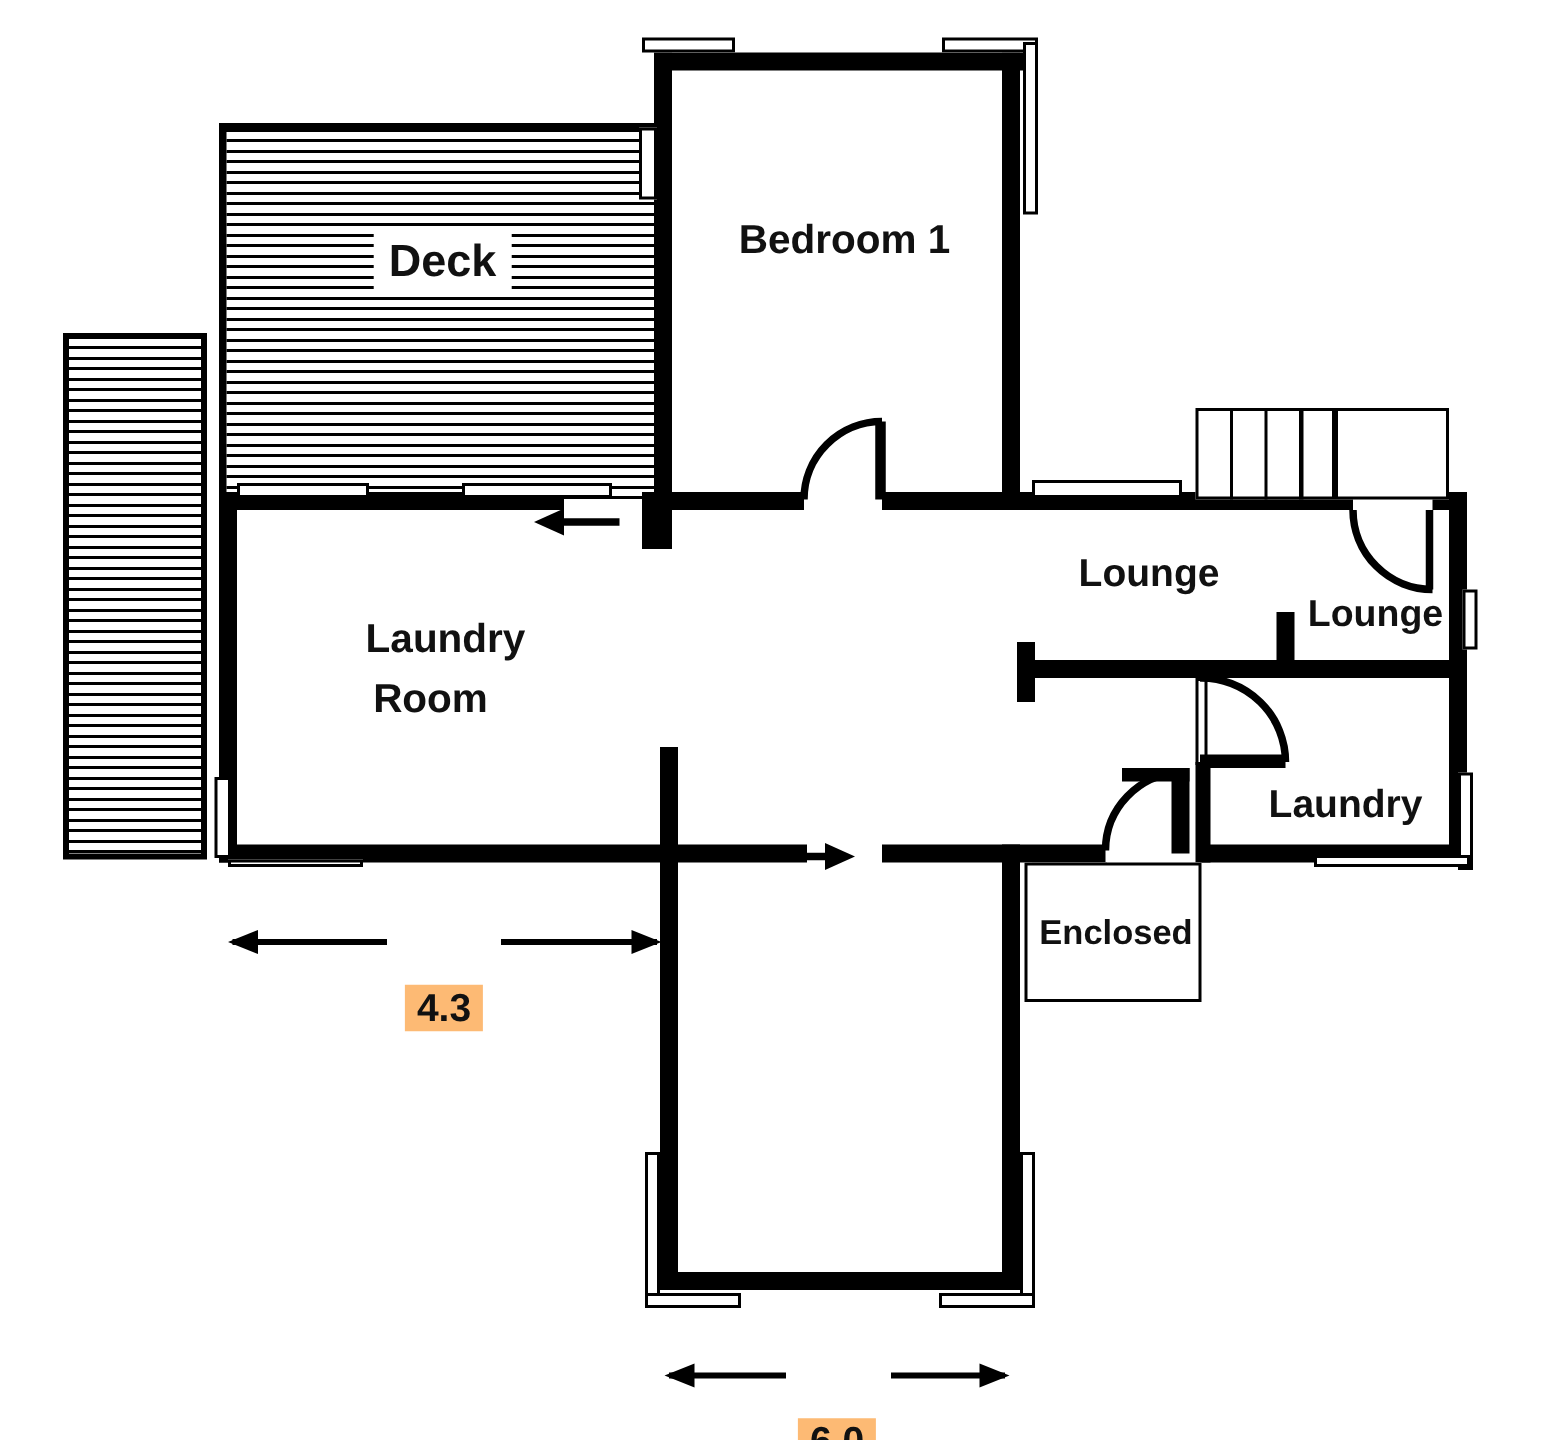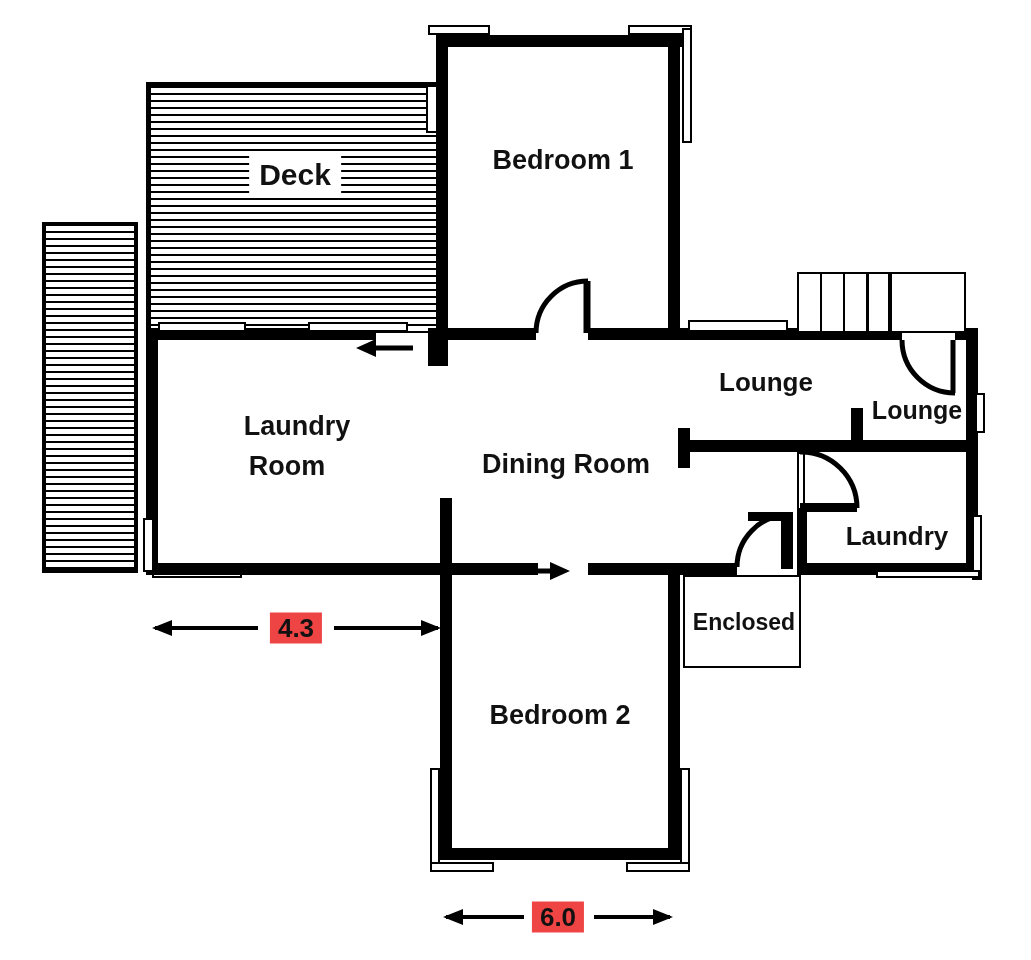--- a/index.html
+++ b/index.html
@@ -21,22 +21,23 @@
     position:absolute;
     transform:translate(-50%,-50%);
     font-weight:bold;color:#111;
     white-space:nowrap;
     letter-spacing:0px;
   }
   .dim-label{
     position:absolute;
     transform:translate(-50%,-50%);
     font-weight:bold;color:#111;
-    background:#ef4444;padding:0 8px;
+    background:#fdba74;padding:0 8px;
     white-space:nowrap;
+    margin-top:44px;
   }
   svg.overlay{position:absolute;left:0;top:0;}
   .bg-white{background:#fff;padding:2px 10px;}
 </style>
 </head>
 <body>
 
 <div id="plan">
 
   <div class="hatch" style="left:146px;top:82px;width:290px;height:251px;border-top:6px solid #000;border-left:5px solid #000;"></div>
@@ -137,21 +138,19 @@
       <polygon points="673,917 653,909 653,925" fill="#000"></polygon>
     </g>
   </svg>
 
   <div class="room-label bg-white" style="left:295px;top:175px;font-size:30px;">Deck</div>
   <div class="room-label" style="left:563px;top:160px;font-size:27px;">Bedroom 1</div>
   <div class="room-label" style="left:766px;top:382px;font-size:26px;">Lounge</div>
   <div class="room-label" style="left:917px;top:410px;font-size:25px;">Lounge</div>
   <div class="room-label" style="left:297px;top:426px;font-size:27px;">Laundry</div>
   <div class="room-label" style="left:287px;top:466px;font-size:27px;">Room</div>
-  <div class="room-label" style="left:566px;top:464px;font-size:27px;">Dining Room</div>
   <div class="room-label" style="left:897px;top:536px;font-size:26px;">Laundry</div>
   <div class="room-label" style="left:744px;top:622px;font-size:23px;">Enclosed</div>
-  <div class="room-label" style="left:560px;top:715px;font-size:27px;">Bedroom 2</div>
 
   <div class="dim-label" style="left:296px;top:628px;font-size:26px;">4.3</div>
   <div class="dim-label" style="left:558px;top:917px;font-size:26px;">6.0</div>
 
 </div>
 
 </body></html>

